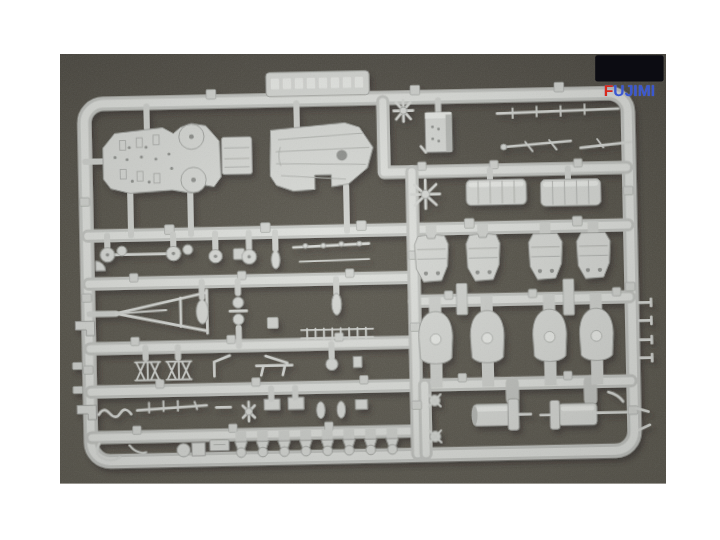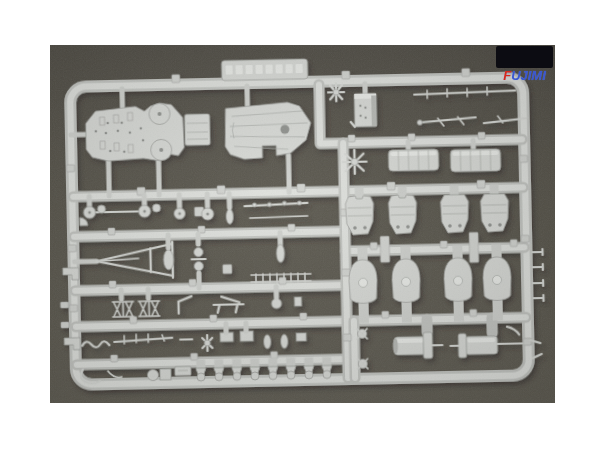--- a/index.html
+++ b/index.html
@@ -7,21 +7,21 @@
        font-family:"Liberation Sans",sans-serif;}
   .photo{position:absolute;left:50px;top:45px;width:505px;height:358px;
          background:linear-gradient(180deg,#4f4c44 0%,#565349 45%,#5e5b51 100%);
          overflow:hidden;}
   .photo::after{content:"";position:absolute;inset:0;pointer-events:none;
          background:radial-gradient(ellipse at 45% 42%,rgba(255,255,255,0.05),rgba(0,0,0,0.14));}
   .sprue-svg{position:absolute;left:0;top:0;}
   .logo{position:absolute;left:446px;top:1px;width:57px;height:22px;
         background:#0c0c12;border-radius:2px;display:flex;align-items:center;
         justify-content:center;z-index:5;}
-  .logo-text{display:block;font-weight:bold;font-style:italic;font-size:13px;
+  .logo-text{display:block;font-weight:bold;font-size:13px;
         letter-spacing:0px;color:#3a57d0;line-height:1;
         text-shadow:0 0 1px rgba(120,150,255,.6);margin-top:36px;}
   .logo-text::first-letter{color:#d8291b;}
   
   .rail{stroke:#c2c4c0;stroke-width:11;stroke-linecap:round;fill:none;}
   .railhi{stroke:#dfe1dd;stroke-width:6;stroke-linecap:round;fill:none;}
   .framebase{fill:none;stroke:#c2c4c0;stroke-width:12;}
   .framehi{fill:none;stroke:#dfe1dd;stroke-width:6.5;}
   .part{fill:#d7d9d5;stroke:#9ea09c;stroke-width:0.8;}
   .parthi{fill:#e9ebe7;stroke:none;}

